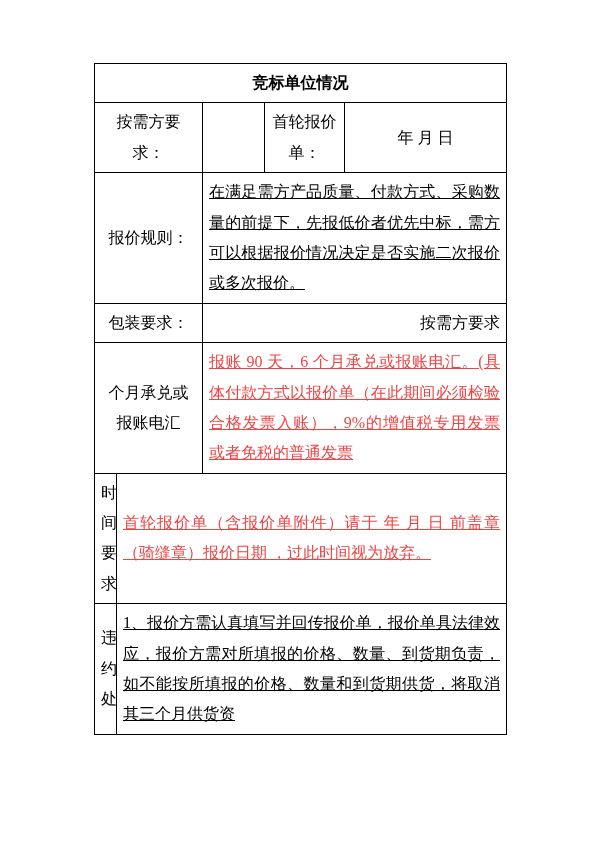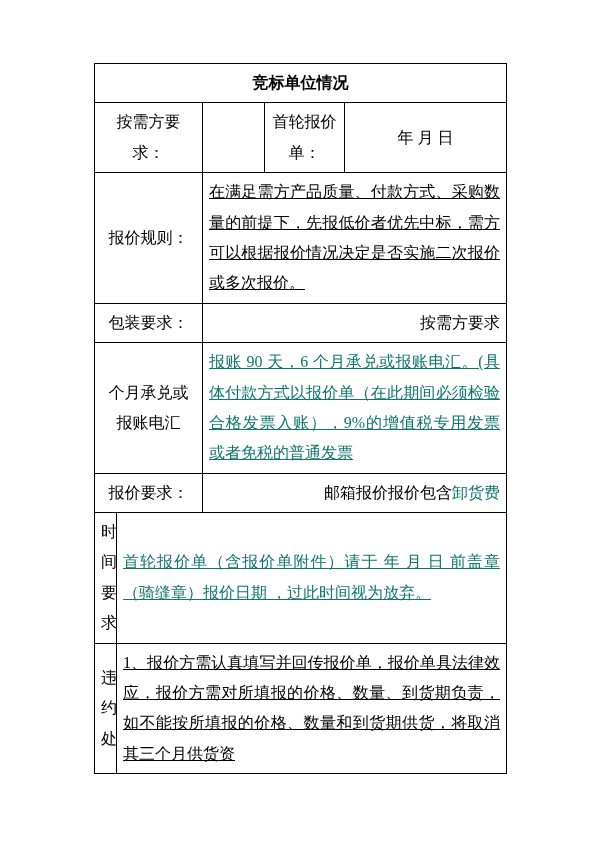--- a/index.html
+++ b/index.html
@@ -44,21 +44,21 @@
     font-size: 13.5px;
     padding: 9px 4px;
   }
   .lbl {
     text-align: center;
   }
   .center {
     text-align: right;
   }
   .red {
-    color: #0f766e;
+    color: #ef4444;
   }
   .vert {
     text-align: center;
     line-height: 2.2;
     padding: 4px 2px;
     width: 22px;
   }
   .vert span {
     display: block;
   }
@@ -113,24 +113,20 @@
     <tr>
       <td colspan="2" class="lbl">包装要求：</td>
       <td colspan="3" class="center">按需方要求</td>
     </tr>
 
     <tr>
       <td colspan="2" class="lbl">个月承兑或报账电汇</td>
       <td colspan="3" class="body-text red">报账 90 天，6 个月承兑或报账电汇。(具体付款方式以报价单（在此期间必须检验合格发票入账），9%的增值税专用发票或者免税的普通发票</td>
     </tr>
 
-    <tr>
-      <td colspan="2" class="lbl">报价要求：</td>
-      <td colspan="3" class="center"><span>邮箱报价报价包含</span><span class="red">卸货费</span></td>
-    </tr>
 
     <tr>
       <td class="vert">
         <span>
               <span>时</span>
               <span>间</span>
               <span>要</span>
               <span>求</span>
             </span>
       </td>

